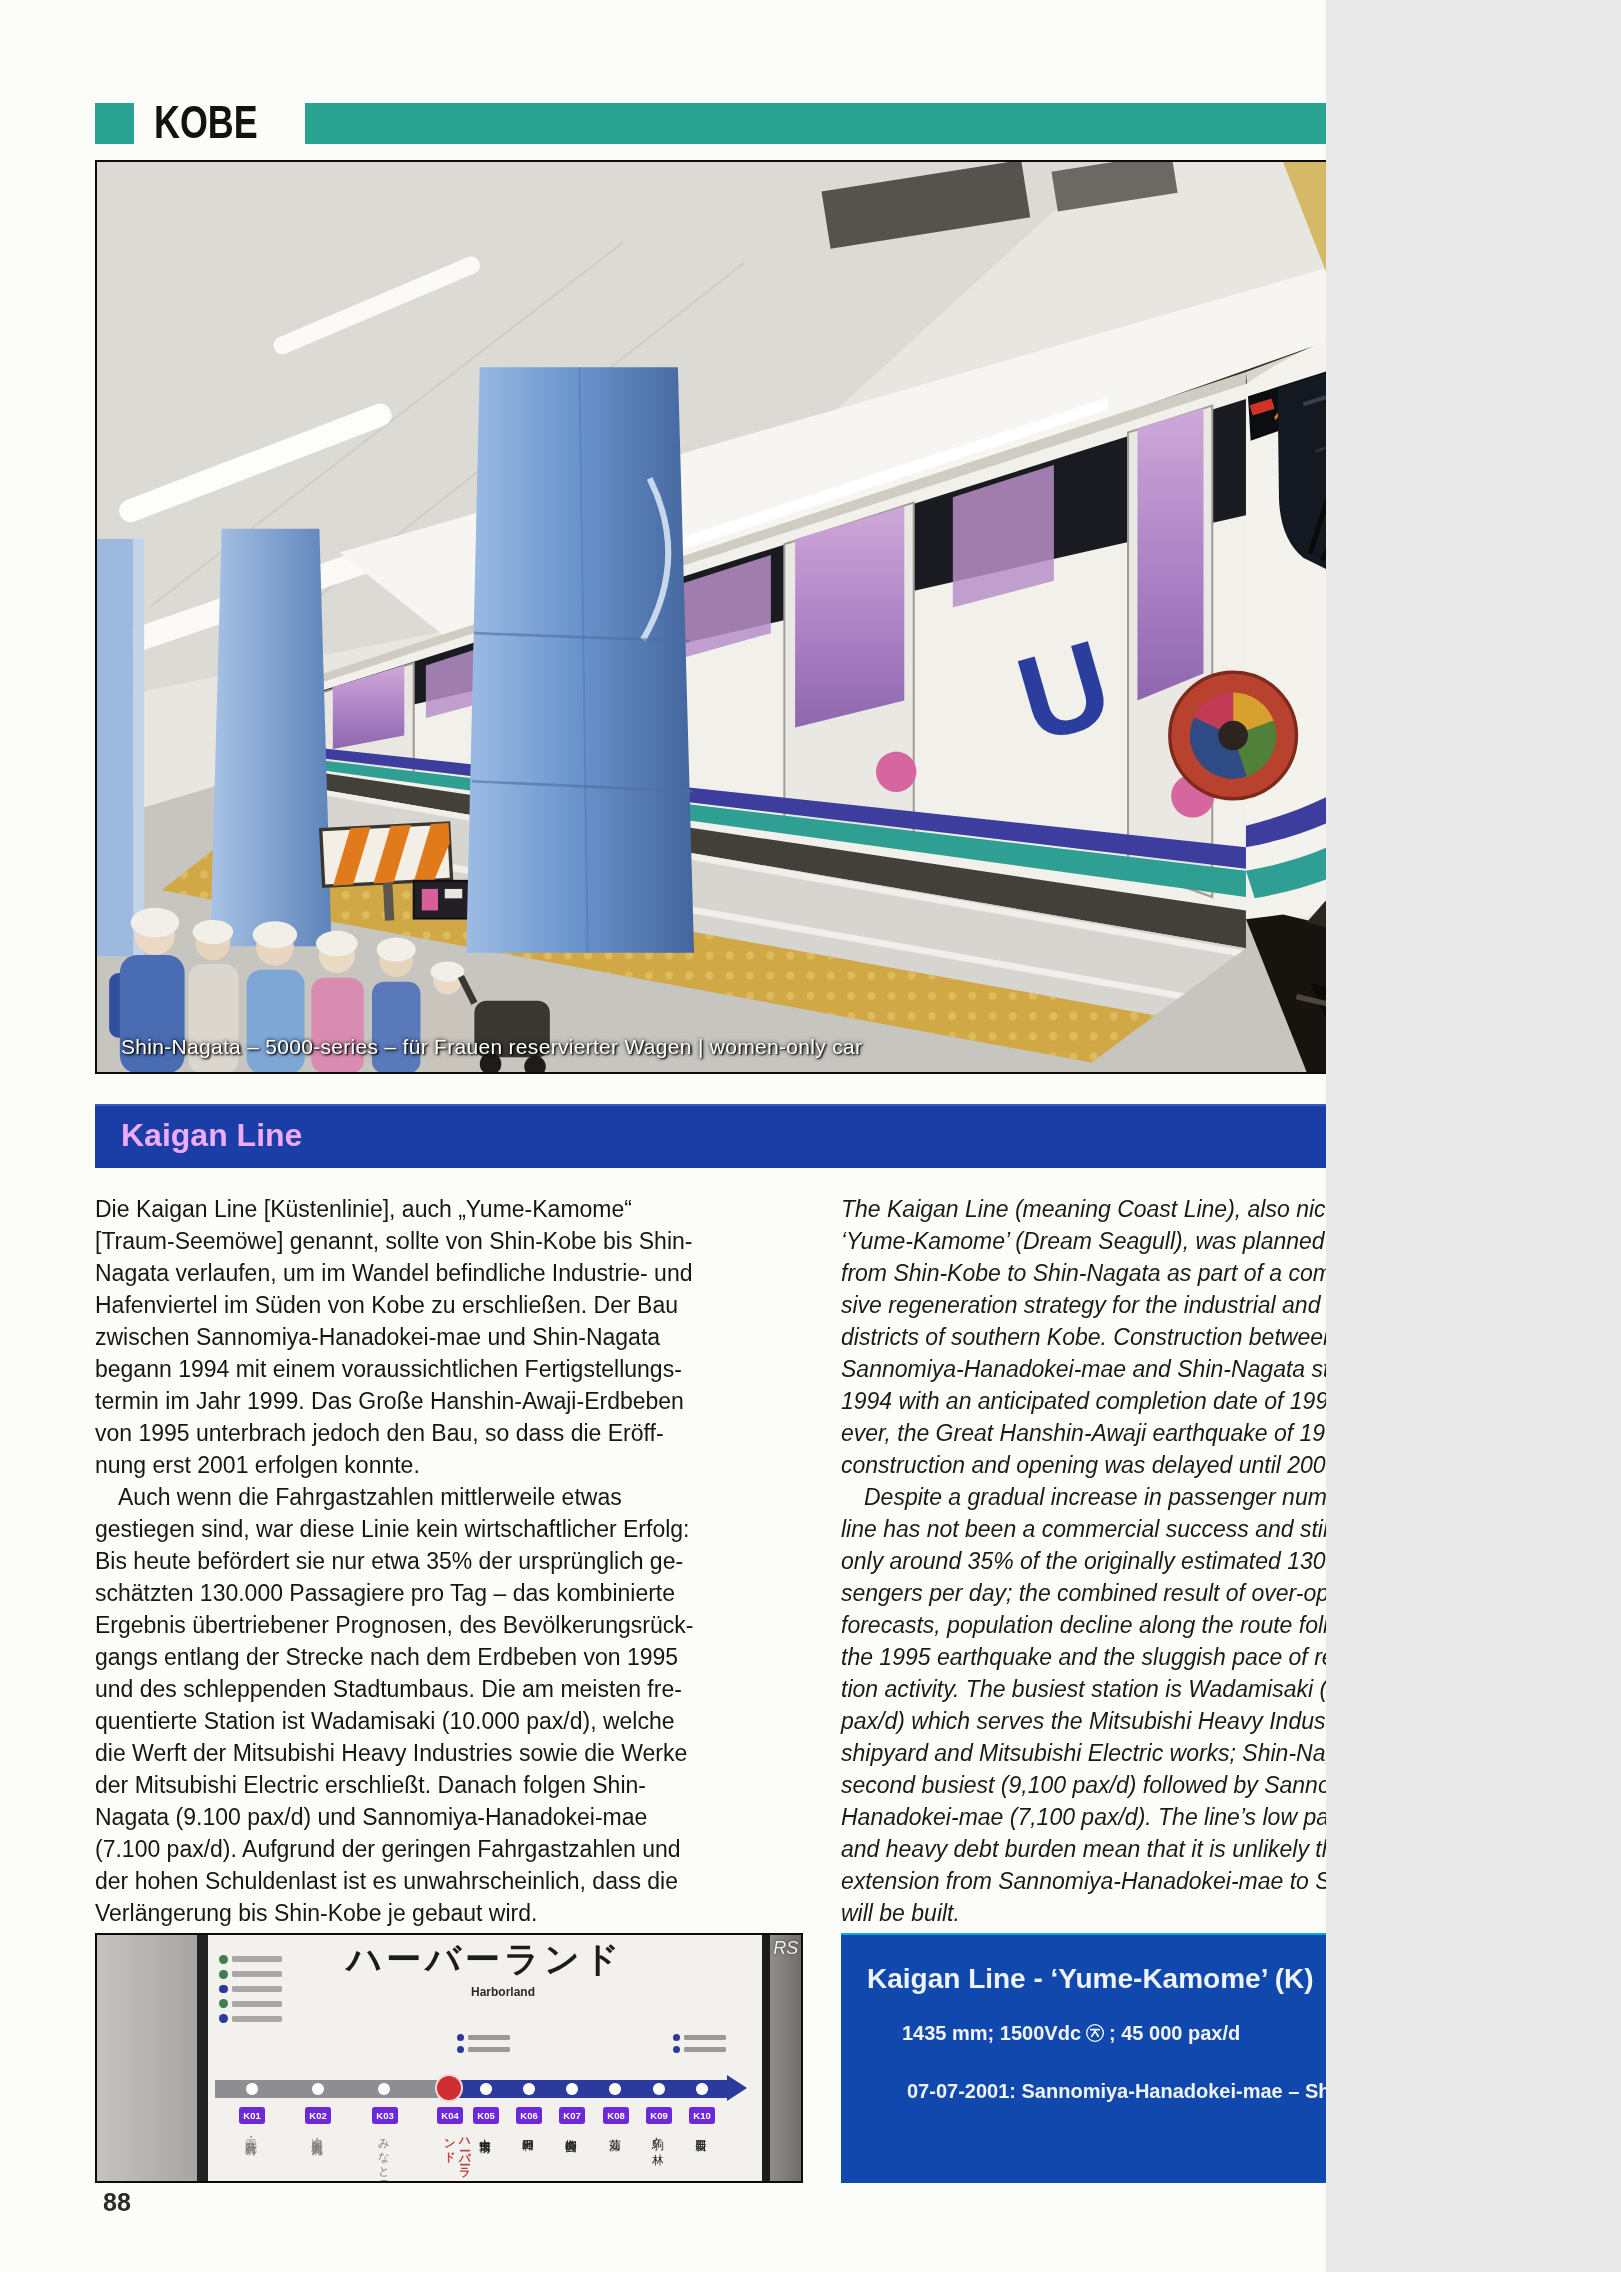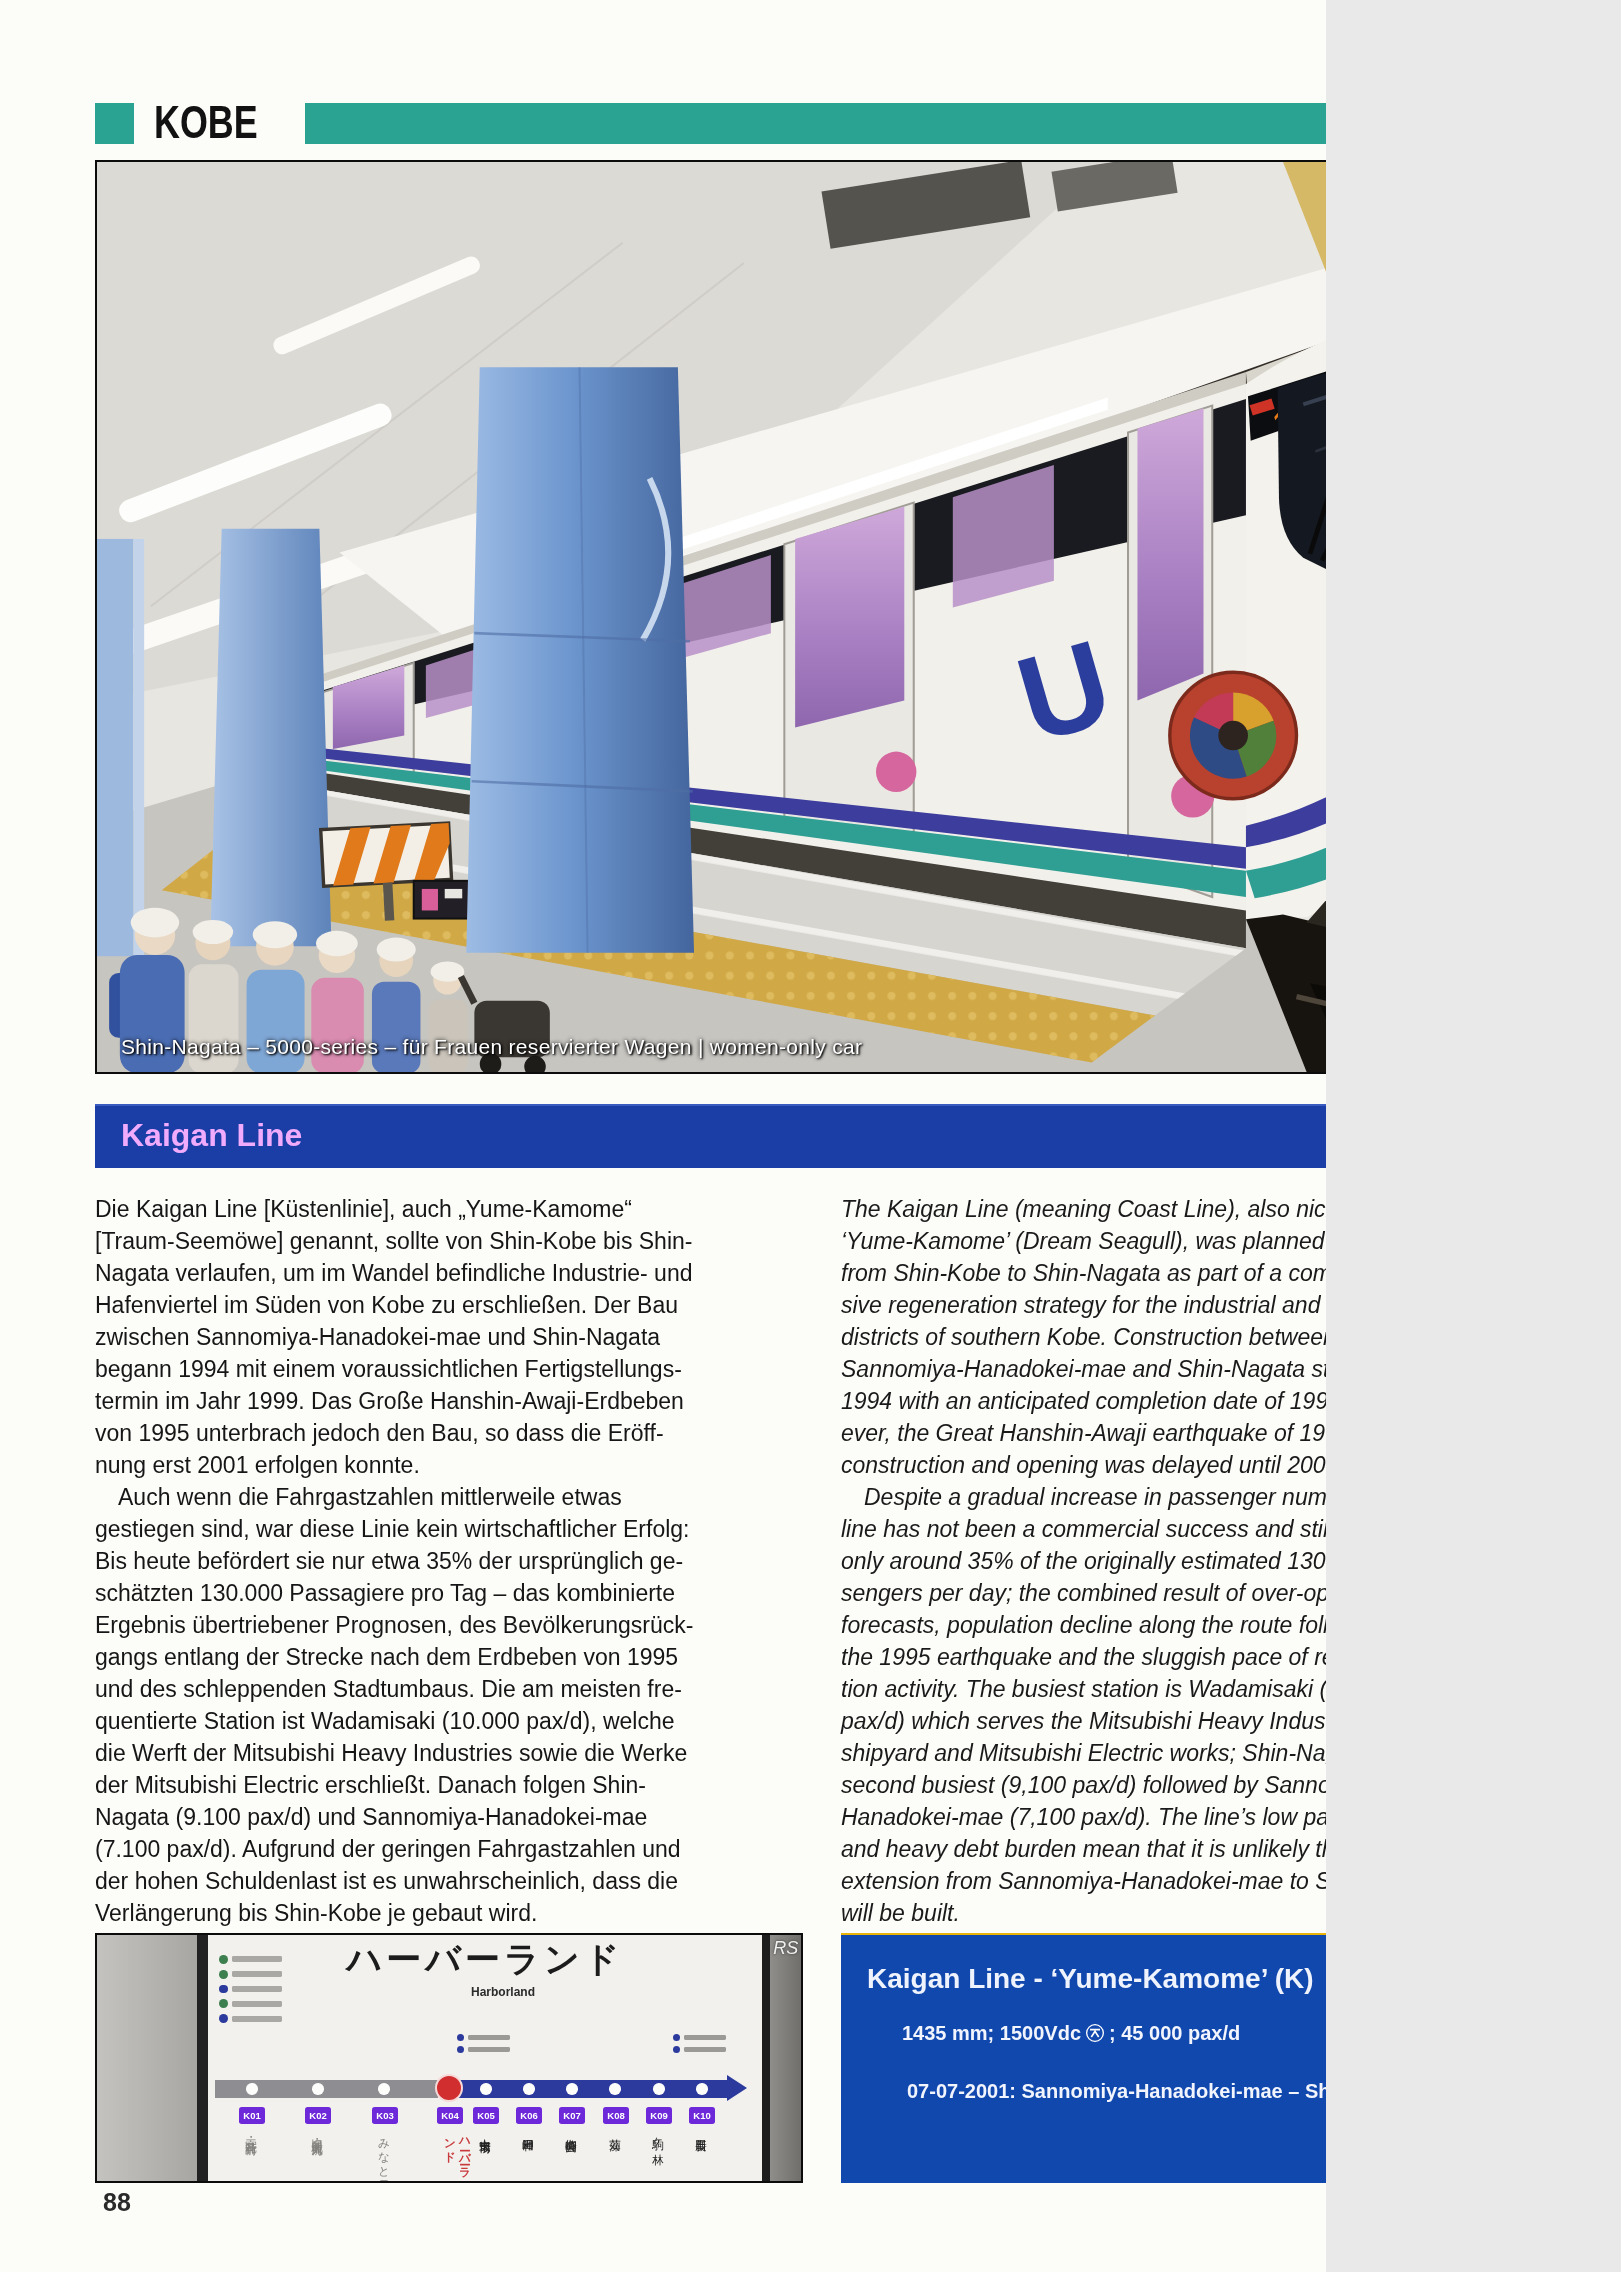--- a/index.html
+++ b/index.html
@@ -56,21 +56,21 @@
   .ps-dot{position:absolute;top:148px;width:11.5px;height:11.5px;border-radius:50%;background:#fdfdfc;z-index:2;}
   .ps-dot-red{position:absolute;left:227px;top:139px;width:28px;height:28px;border-radius:50%;
               background:#d12f2f;border:2px solid #f6d9d9;box-sizing:border-box;z-index:2;}
   .ps-badge{position:absolute;top:172px;width:26px;height:17px;background:#6d28d9;color:#fff;border-radius:2.7px;
             font-size:9.5px;line-height:17px;text-align:center;font-weight:bold;z-index:2;}
   .ps-name{position:absolute;top:195px;height:53px;overflow:hidden;writing-mode:vertical-rl;
            font-size:11.5px;letter-spacing:0.7px;z-index:2;}
   .nm-gray{color:#84837f;}  .nm-red{color:#c93a3c;font-weight:bold;}  .nm-dark{color:#202020;}
   
   .infobox{position:absolute;left:841px;top:1933px;width:691px;height:250px;background:#1148ae;
-           box-sizing:border-box;padding:28px 26px 0 26px;color:#fff;border-top:2px solid #eab308;}
+           box-sizing:border-box;padding:28px 26px 0 26px;color:#fff;border-top:2px solid #0ea5e9;}
   .ib-title{font-size:28px;font-weight:bold;color:#eef3fd;margin-bottom:24px;}
   .ib-stats{margin-left:35px;font-size:20px;line-height:28px;font-weight:600;color:#f2f5fd;}
   .ib-open{margin-top:30px;font-size:20px;font-weight:bold;color:#f2f5fd;margin-left:40px;}
   .ib-ic{display:inline-block;vertical-align:-3.4px;margin:0 4px;}
   .it{font-style:italic;}
   
   .page-num{position:absolute;left:103px;top:2188px;font-size:25px;font-weight:bold;color:#2a2a2a;}
 </style>
 </head>
 <body>

